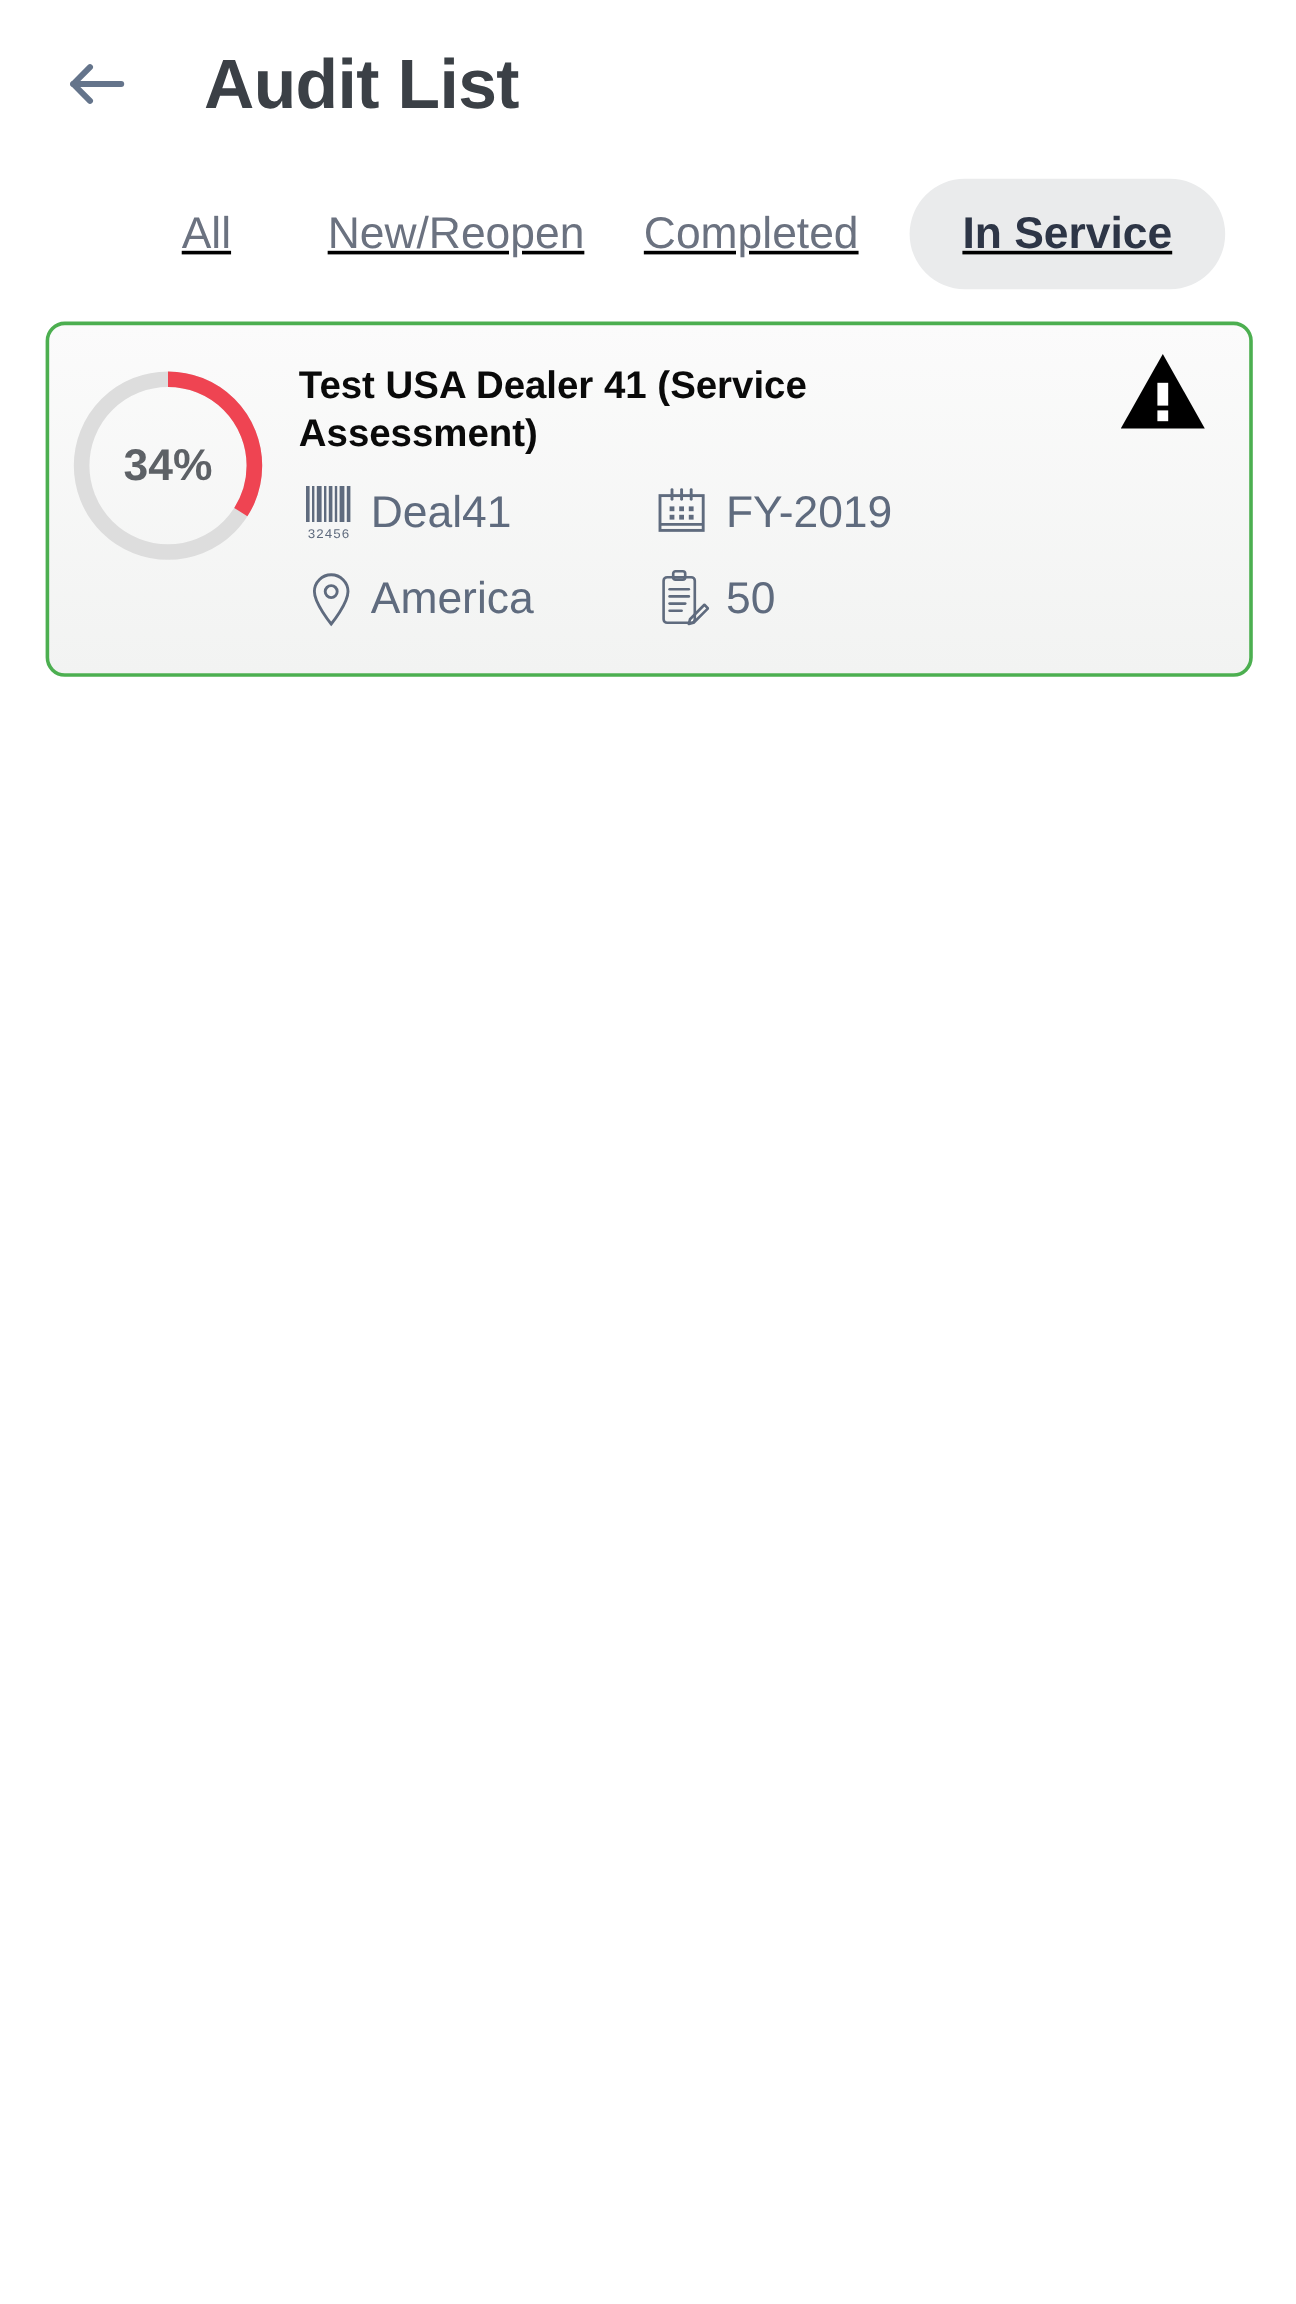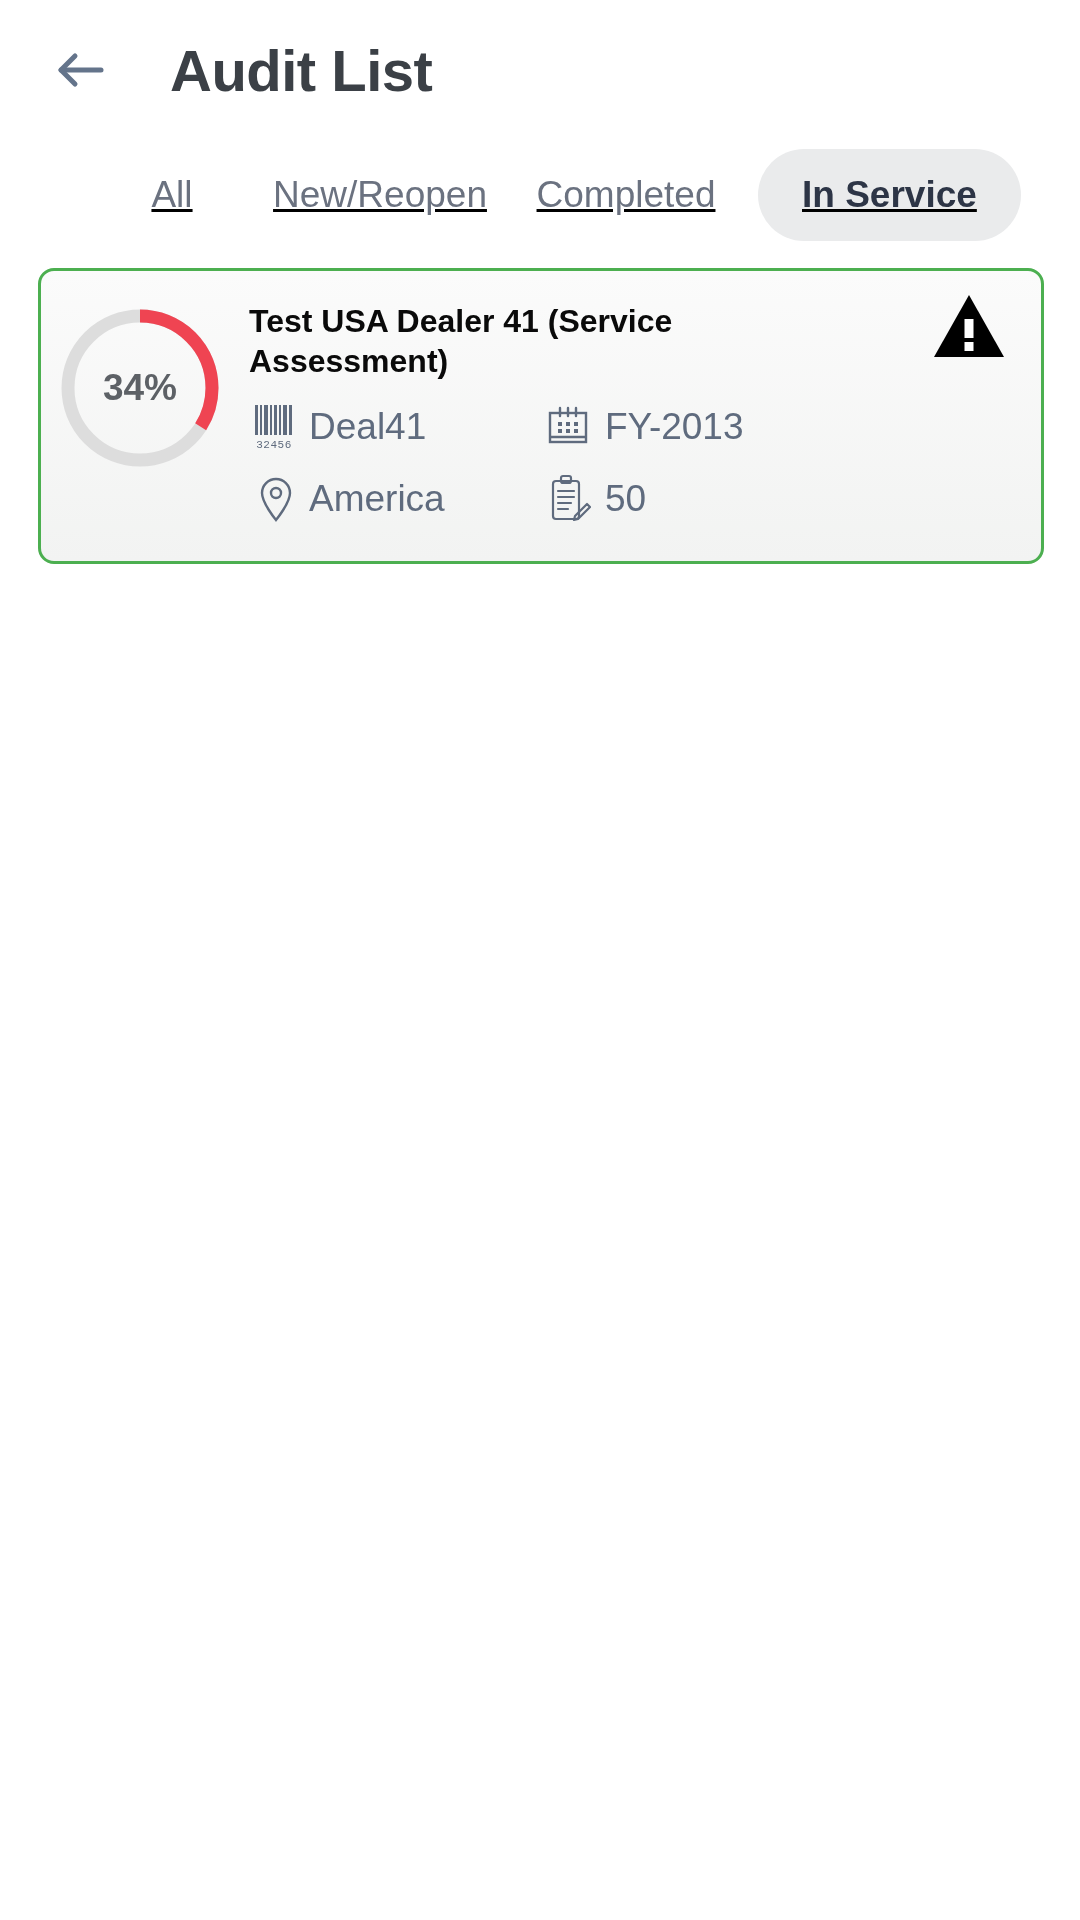--- a/index.html
+++ b/index.html
@@ -199,21 +199,21 @@
                 <g fill="#5f6b7e" stroke="none">
                   <rect x="13" y="18" width="4" height="4"></rect>
                   <rect x="21" y="18" width="4" height="4"></rect>
                   <rect x="29" y="18" width="4" height="4"></rect>
                   <rect x="13" y="25" width="4" height="4"></rect>
                   <rect x="21" y="25" width="4" height="4"></rect>
                   <rect x="29" y="25" width="4" height="4"></rect>
                 </g>
               </svg>
             </span>
-            <span class="meta-text">FY-2013</span>
+            <span class="meta-text">FY-2019</span>
           </div>
 
           <div class="meta-item">
             <span class="meta-icon">
               <svg width="38" height="48" viewBox="0 0 38 48" fill="none" stroke="#5f6b7e">
                 <path d="M19 45 C19 45 33 28 33 18 A14 14 0 1 0 5 18 C5 28 19 45 19 45 Z" stroke-width="2.4"></path>
                 <circle cx="19" cy="18" r="5" stroke-width="2.4"></circle>
               </svg>
             </span>
             <span class="meta-text">America</span>

